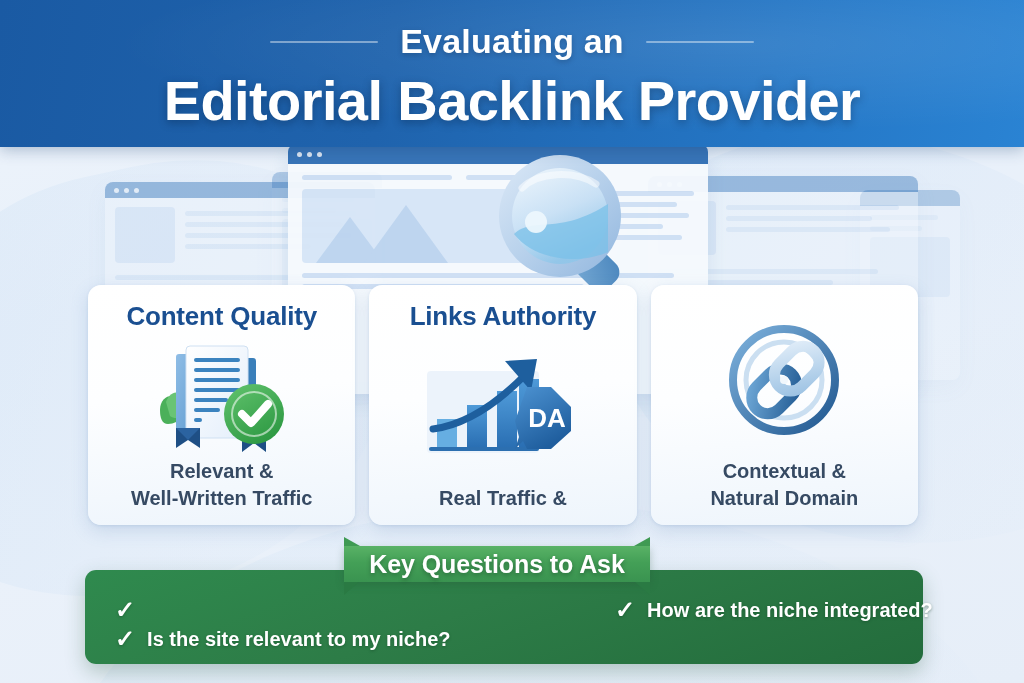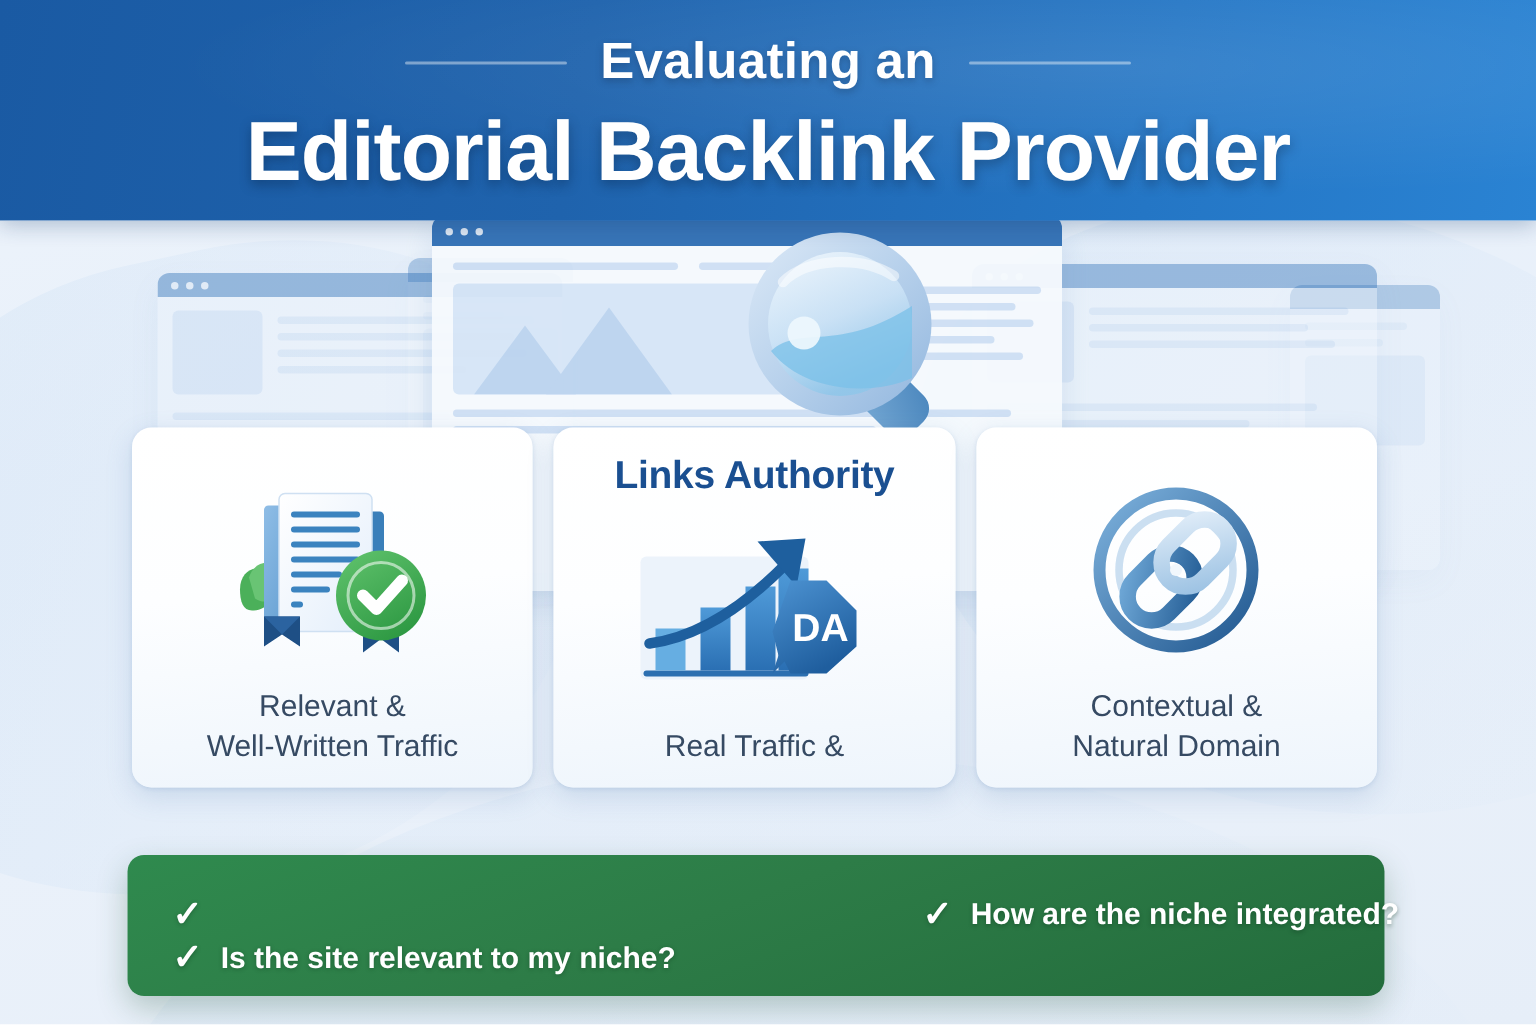--- a/index.html
+++ b/index.html
@@ -178,21 +178,21 @@
     flex: 1;
     display: flex; align-items: center; justify-content: center;
     width: 100%;
     text-align: center;
   }
   .card-sub {
     color: #364a63;
     font-size: 20px;
     line-height: 1.32;
     text-align: center;
-    font-weight: normal;
+    font-weight: bold;
   }
 
   
   .panel {
     position: absolute;
     left: 85px; top: 570px;
     width: 838px; height: 94px;
     background: linear-gradient(160deg, #2f8a4e 0%, #2d7c47 45%, #236c3c 100%);
     border-radius: 11px;
     box-shadow: 0 8px 20px rgba(40,90,60,0.28);
@@ -399,20 +399,21 @@
       <span class="rule"></span>
       <span class="eyebrow">Evaluating an</span>
       <span class="rule"></span>
     </div>
     <div class="headline">Editorial Backlink Provider</div>
   </div>
 
   <div class="cards">
 
     <div class="card">
+      <div class="card-title">Content Quality</div>
       <div class="card-icon">
         <svg width="172" height="122" viewBox="0 0 172 122">
           <defs>
             <linearGradient id="c1paper" x1="0" y1="0" x2="1" y2="1">
               <stop offset="0%" stop-color="#ffffff"></stop>
               <stop offset="100%" stop-color="#e3eefb"></stop>
             </linearGradient>
             <linearGradient id="c1back" x1="0" y1="0" x2="1" y2="1">
               <stop offset="0%" stop-color="#8fbde6"></stop>
               <stop offset="100%" stop-color="#5796cc"></stop>
@@ -523,14 +524,21 @@
         <span class="q-check">✓</span>
         <span class="q-text">How are the niche integrated?</span>
       </div>
       <div class="q q2">
         <span class="q-check">✓</span>
         <span class="q-text">Is the site relevant to my niche?</span>
       </div>
     </div>
   </div>
 
+  <div class="ribbon">
+    <span class="notch-l"></span>
+    <span class="notch-r"></span>
+    <span class="ribbon-text">Key Questions to Ask</span>
+    <span class="fold fold-l"></span>
+    <span class="fold fold-r"></span>
+  </div>
 
 </div>
 
 </body></html>

